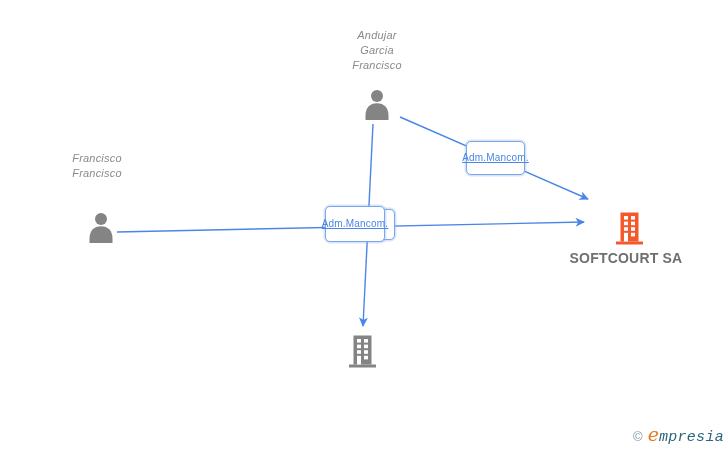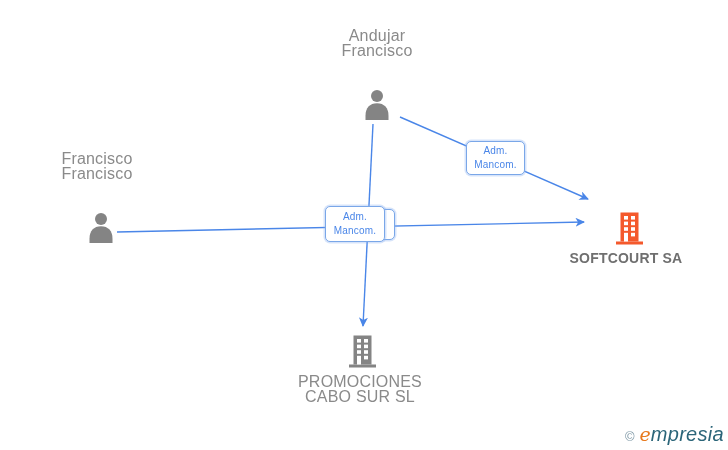--- a/index.html
+++ b/index.html
@@ -13,25 +13,26 @@
     overflow: hidden;
   }
 
   .edges-svg { position: absolute; left: 0; top: 0; }
   .edge { stroke: var(--edge-blue); stroke-width: 1.4; fill: none; }
   .ah   { fill: var(--edge-blue); stroke: none; }
 
   .name-label {
     position: absolute;
     text-align: center;
-    font-size: 16px;
+    font-size: 11px;
     line-height: 15px;
     color: var(--name-text);
     letter-spacing: 0.2px;
     cursor: pointer;
+    font-style: italic;
   }
 
   .node-icon { position: absolute; cursor: pointer; }
   .person-icon-svg circle, .person-icon-svg path { fill: var(--icon-gray); }
 
   .building-body { fill: var(--icon-gray); }
   .building-orange .building-body { fill: var(--company-orange); }
   .building-win rect { fill: #ffffff; }
 
   .company-label-bold {
@@ -44,28 +45,29 @@
     cursor: pointer;
   }
 
   .rel-box {
     position: absolute;
     background: #ffffff;
     border: 1.5px solid var(--label-border);
     border-radius: 5px;
     box-shadow: 0 0 0 1.5px rgba(141, 179, 240, 0.35);
     display: flex;
-    flex-direction: column;
+    flex-direction: row;
     align-items: center;
     justify-content: center;
     font-size: 10px;
     line-height: 14px;
     color: var(--label-text);
     letter-spacing: 0.2px;
     box-sizing: border-box;
+    text-decoration: underline;
   }
 
   .watermark {
     position: absolute;
     right: 4px;
     bottom: 4px;
     display: flex;
     align-items: baseline;
     white-space: nowrap;
   }
@@ -74,23 +76,23 @@
     color: var(--copyright-gray);
     margin-right: 5px;
   }
   .wm-initial {
     font-family: "DejaVu Serif", serif;
     font-style: italic;
     font-size: 19px;
     color: var(--brand-orange);
   }
   .wm-rest {
-    font-family: Liberation Sans, sans-serif;
+    font-family: Liberation Mono, monospace;
     font-style: italic;
-    font-size: 20px;
+    font-size: 15px;
     color: var(--brand-teal);
     letter-spacing: 0.3px;
   }
 </style>
 </head>
 <body>
 
 <div class="canvas">
 
   <svg class="edges-svg" width="728" height="450">
@@ -99,20 +101,21 @@
         <path class="ah" d="M0,0 L9.5,4.5 L0,9 L2.6,4.5 Z"></path>
       </marker>
     </defs>
     <path class="edge" d="M400,117 L588,199" marker-end="url(#arw)"></path>
     <path class="edge" d="M117,232 L584,222" marker-end="url(#arw)"></path>
     <path class="edge" d="M373,124 L363,326" marker-end="url(#arw)"></path>
   </svg>
 
   <div class="name-label" style="left:317px; top:28px; width:120px">
     <div>Andujar</div>
+    <div>Garcia</div>
     <div>Francisco</div>
   </div>
   <div class="node-icon" style="left:360px; top:89px">
     <svg class="person-icon-svg" viewBox="0 0 34 31" width="34" height="31">
       <circle cx="17" cy="7" r="6"></circle>
       <path d="M17,14.2 C9.8,14.2 5.5,19 5.5,26.5 L5.5,31 L28.5,31 L28.5,26.5 C28.5,19 24.2,14.2 17,14.2 Z"></path>
     </svg>
   </div>
 
   <div class="name-label" style="left:37px; top:151px; width:120px">
@@ -164,24 +167,20 @@
         <rect x="15" y="5" width="4" height="3.6"></rect>
         <rect x="8" y="10.6" width="4" height="3.6"></rect>
         <rect x="15" y="10.6" width="4" height="3.6"></rect>
         <rect x="8" y="16.2" width="4" height="3.6"></rect>
         <rect x="15" y="16.2" width="4" height="3.6"></rect>
         <rect x="15" y="21.8" width="4" height="3.6"></rect>
         <rect x="8" y="21.8" width="4" height="8.7"></rect>
       </g>
     </svg>
   </div>
-  <div class="name-label" style="left:290px; top:374px; width:140px">
-    <div>PROMOCIONES</div>
-    <div>CABO SUR SL</div>
-  </div>
 
   <div class="watermark">
     <span class="wm-copy">©</span>
     <span class="wm-initial">e</span>
     <span class="wm-rest">mpresia</span>
   </div>
 
 </div>
 
 </body></html>

